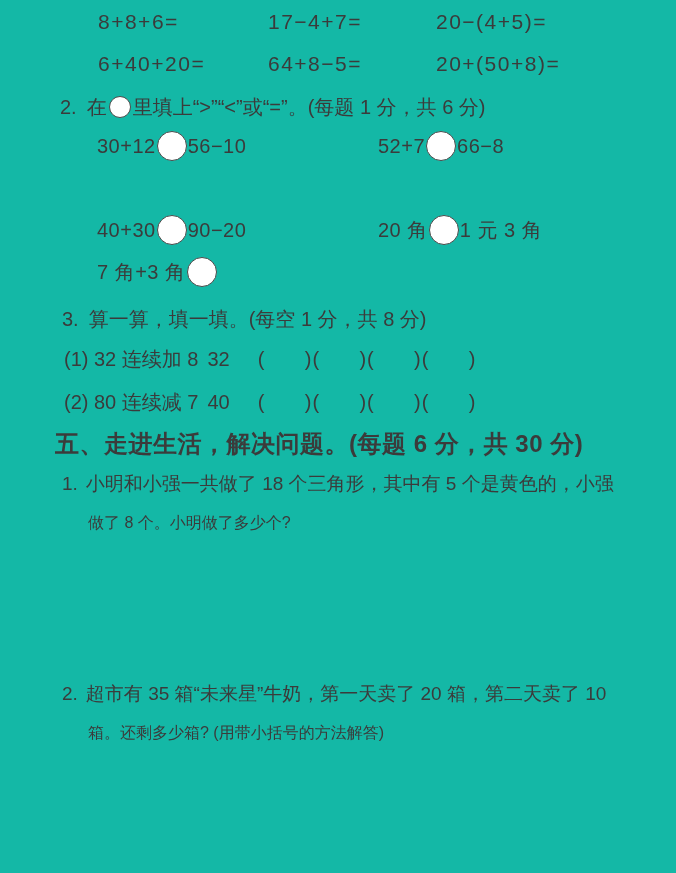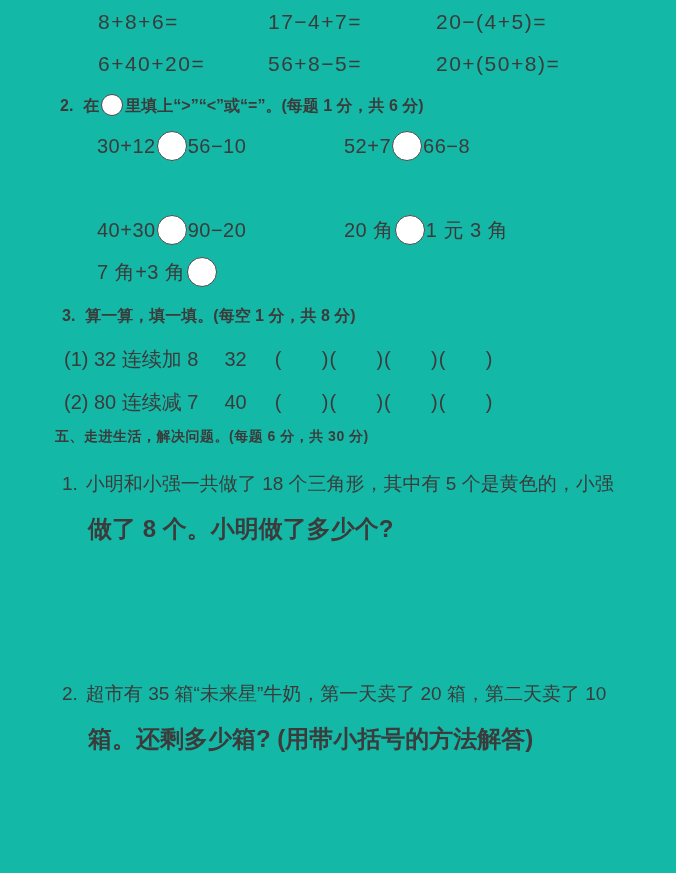--- a/index.html
+++ b/index.html
@@ -24,21 +24,21 @@
     position: absolute;
     font-size: 21px;
     letter-spacing: 1.5px;
     color: #3b3b3b;
   }
   .col1 { left: 98px; }
   .col2 { left: 268px; }
   .col3 { left: 424px; margin-left: 12px; }
 
   
-  .q-header { left: 60px; font-size: 16px; font-weight: bold; }
+  .q-header { left: 60px; font-size: 20px; }
   .q-num { margin-right: 10px; }
 
   
   .circle {
     display: inline-block;
     width: 30px;
     height: 30px;
     border: 1.5px solid #4a4a4a;
     border-radius: 50%;
     vertical-align: middle;
@@ -55,54 +55,54 @@
   .comp-row { position: absolute; height: 36px; width: 628px; }
   .pair {
     position: absolute;
     display: flex;
     align-items: center;
     height: 36px;
     font-size: 20px;
     letter-spacing: 0.5px;
   }
   .pair-left { left: 97px; }
-  .pair-right { left: 344px; align-items: center; }
+  .pair-right { left: 378px; align-items: center; }
 
   
   .fill-item { left: 64px; font-size: 20px; }
-  .fill-start { margin-left: 26px; text-align: right; }
+  .fill-start { margin-left: 9px; text-align: right; }
   .fill-blanks { margin-left: 28px; white-space: pre; letter-spacing: 1px; }
 
   
   .section-header {
     left: 55px;
     font-weight: 700;
-    font-size: 14px;
+    font-size: 24px;
     letter-spacing: 0.5px;
   }
 
   
   .prob-line { left: 62px; font-size: 19px; }
   .prob-line .q-num { margin-right: 8px; }
-  .prob-cont { left: 88px; font-size: 24px; font-weight: bold; }
+  .prob-cont { left: 88px; font-size: 16px; }
 </style>
 </head>
 <body>
 
 <div class="page">
 
   <div>
     <span class="eq col1" style="top:10px">8+8+6=</span>
     <span class="eq col2" style="top:10px">17−4+7=</span>
     <span class="eq col3" style="top:10px">20−(4+5)=</span>
   </div>
 
   <div>
     <span class="eq col1" style="top:52px">6+40+20=</span>
-    <span class="eq col2" style="top:52px">56+8−5=</span>
+    <span class="eq col2" style="top:52px">64+8−5=</span>
     <span class="eq col3" style="top:52px">20+(50+8)=</span>
   </div>
 
   <div class="abs q-header" style="top:94px">
     <span class="q-num">2.</span><span>在</span><span class="circle small"></span><span>里填上“&gt;”“&lt;”或“=”。(每题 1 分，共 6 分)</span>
   </div>
 
   <div class="comp-row" style="top:128px">
     <span class="pair pair-left">
       <span>30+12</span>

